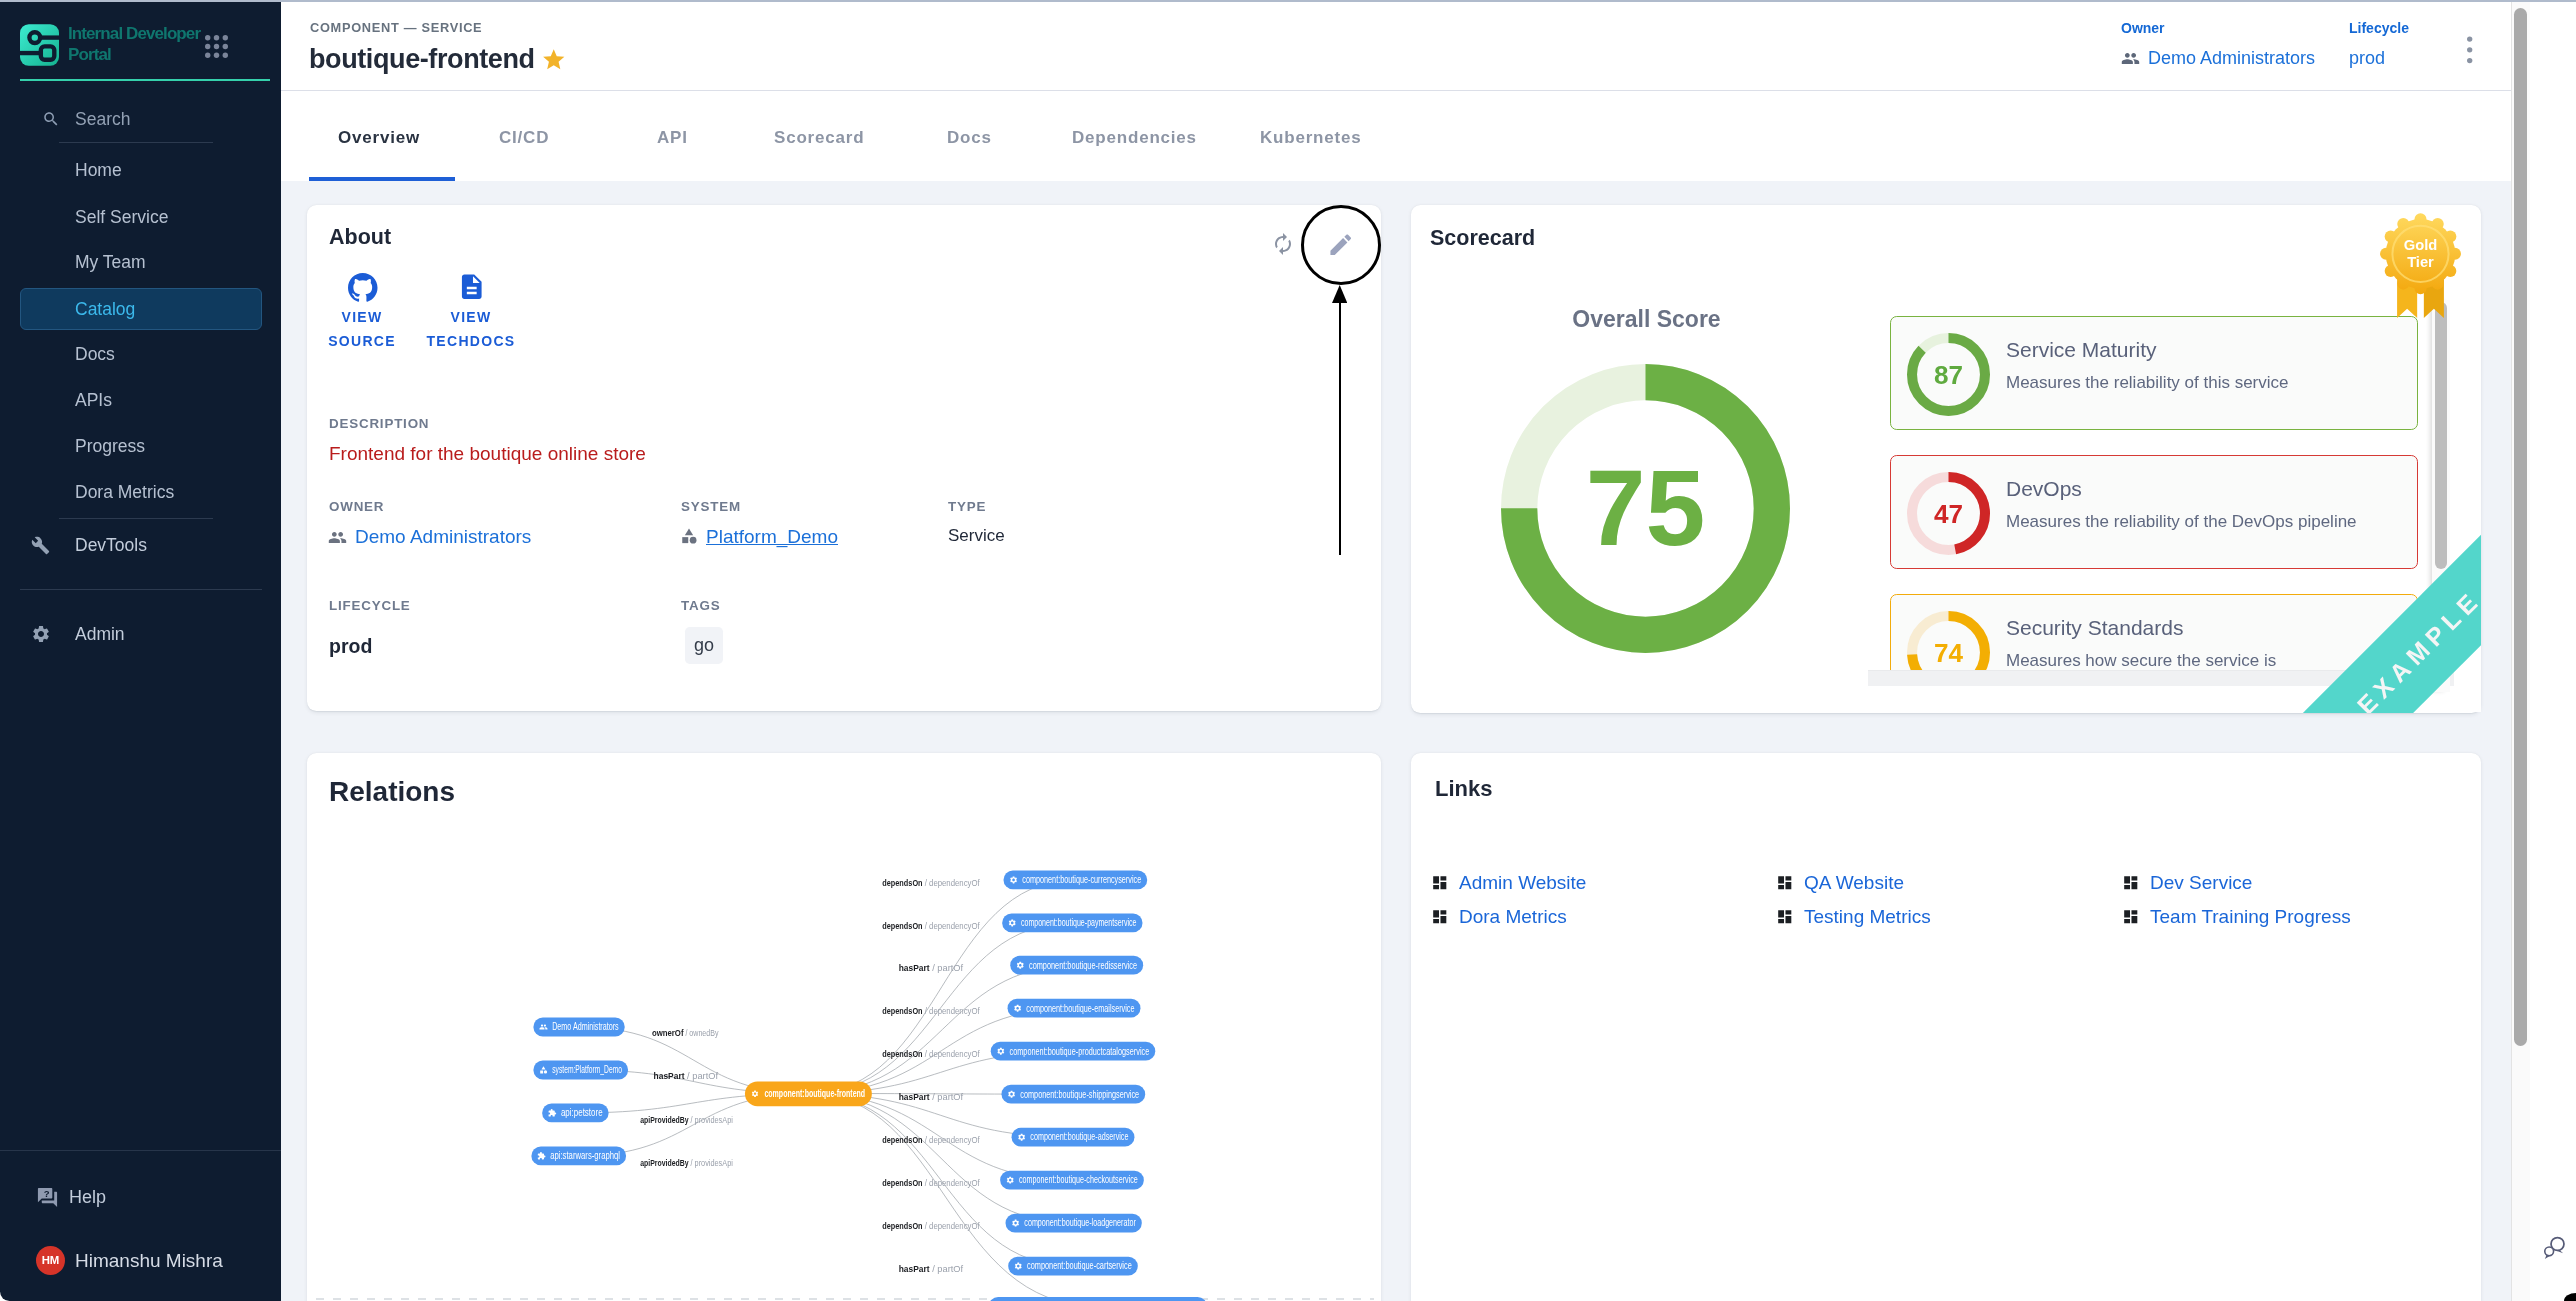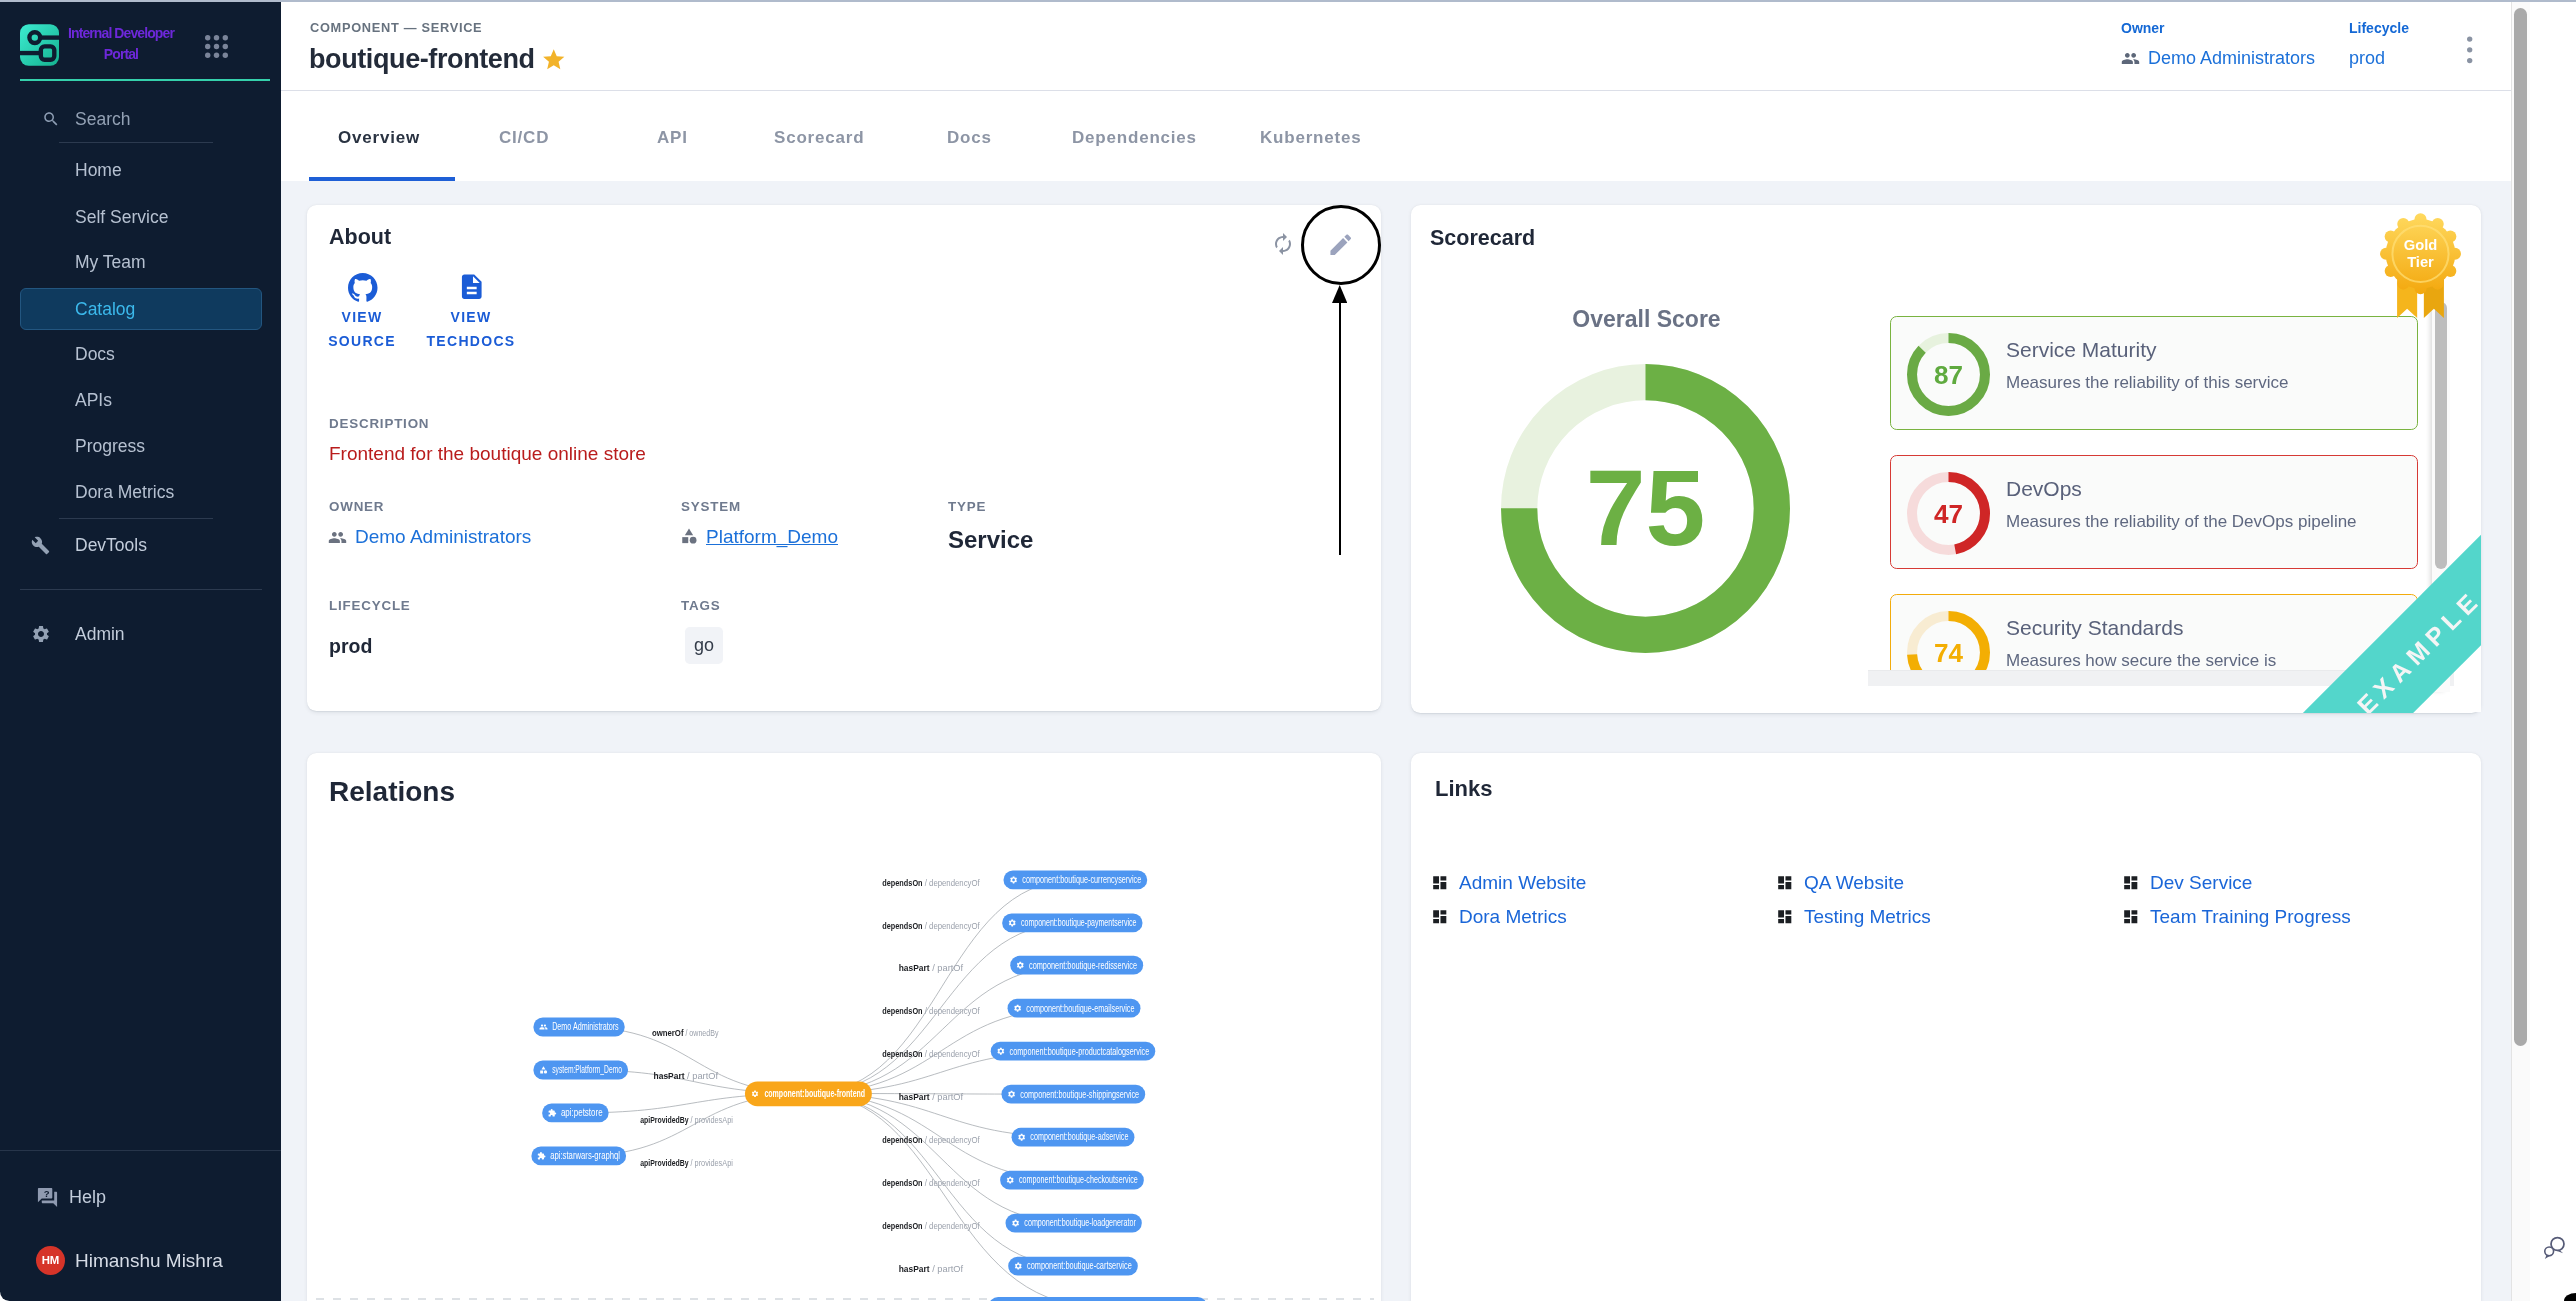--- a/index.html
+++ b/index.html
@@ -4,21 +4,21 @@
 <style>
 * { margin:0; padding:0; box-sizing:border-box; }
 html,body { width:2576px; height:1301px; overflow:hidden; background:#fff;
   font-family:"Liberation Sans", sans-serif; }
 .abs { position:absolute; }
 #page { position:absolute; left:0; top:0; width:2576px; height:1301px; }
 #topstrip { left:0; top:0; width:2576px; height:2px; background:#b0bbcc; }
 
 #sidebar { left:0; top:2px; width:281px; height:1299px; background:#0e1c30;
   border-bottom-left-radius:9.4px; }
-.sbtitle { color:#6d28d9; font-size:14px; font-weight:bold; line-height:21px; letter-spacing:-0.9px;text-align:center; }
+.sbtitle { color:#0f766e; font-size:17px; font-weight:bold; line-height:21px; letter-spacing:-0.9px; }
 .navtxt { color:#b6c1d1; font-size:17.5px; }
 .sbdiv { background:#2c3a4f; height:0.7px; }
 #catalogpill { left:19.5px; top:288px; width:242px; height:42px; background:#0f3a5e;
   border:0.7px solid #235680; border-radius:6px; }
 
 #mainbg { left:281px; top:2px; width:2230px; height:1299px; background:#f0f3f8; }
 #header { left:281px; top:2px; width:2230px; height:179px; background:#ffffff; }
 #hdrdiv { left:281px; top:90px; width:2230px; height:1.3px; background:#dcdfe8; }
 .eyebrow { color:#67727f; font-size:12.8px; font-weight:bold; letter-spacing:0.7px; }
 .tab { color:#8d95a5; font-size:17px; font-weight:bold; letter-spacing:0.8px; }
@@ -101,21 +101,21 @@
   <svg class="abs" style="left:328px;top:528px;" width="19" height="19" viewBox="0 0 24 24" fill="#6b7280">
     <path d="M16 11c1.66 0 2.99-1.34 2.99-3S17.66 5 16 5c-1.66 0-3 1.34-3 3s1.34 3 3 3zm-8 0c1.66 0 2.99-1.34 2.99-3S9.66 5 8 5C6.34 5 5 6.34 5 8s1.34 3 3 3zm0 2c-2.33 0-7 1.17-7 3.5V19h14v-2.5c0-2.33-4.67-3.5-7-3.5zm8 0c-.29 0-.62.02-.97.05 1.16.84 1.97 1.97 1.97 3.45V19h6v-2.5c0-2.33-4.67-3.5-7-3.5z"></path>
   </svg>
   <div class="abs bluelink" style="left:355px;top:526px;font-size:19px;">Demo Administrators</div>
   <svg class="abs" style="left:680px;top:527px;" width="18" height="18" viewBox="0 0 24 24" fill="#6b7280">
     <path d="M12 2l-5.5 9h11z"></path>
       <circle cx="17.5" cy="17.5" r="4.5"></circle>
       <path d="M3 13.5h8v8H3z"></path>
   </svg>
   <div class="abs bluelink" style="left:706px;top:526px;font-size:19px;text-decoration:underline;">Platform_Demo</div>
-  <div class="abs" style="left:948px;top:526px;color:#1f2737;font-size:24px;font-weight:bold;">Service</div>
+  <div class="abs" style="left:948px;top:526px;color:#1f2737;font-size:17px;font-weight:normal;">Service</div>
   <div class="abs smalllabel" style="left:329px;top:598px;">LIFECYCLE</div>
   <div class="abs smalllabel" style="left:681px;top:598px;">TAGS</div>
   <div class="abs" style="left:329px;top:635px;color:#1f2737;font-size:19.5px;font-weight:bold;">prod</div>
   <div class="abs" style="left:685px;top:627px;width:38px;height:37px;background:#f1f3f7;border-radius:4.7px;color:#333b49;font-size:18px;text-align:center;line-height:37px;">go</div>
 
   <div class="abs card" style="left:1411px;top:205px;width:1070px;height:508px;"></div>
   <div class="abs cardtitle" style="left:1430px;top:226px;">Scorecard</div>
   <div class="abs" style="left:1566px;top:306px;width:161px;color:#6a7285;font-size:23px;font-weight:bold;text-align:center;">Overall Score</div>
   <svg class="abs" style="left:1501px;top:364px;" width="289" height="289" viewBox="0 0 430 430">
     <circle cx="215" cy="215" r="188" fill="none" stroke="#e8f2df" stroke-width="54"></circle>

